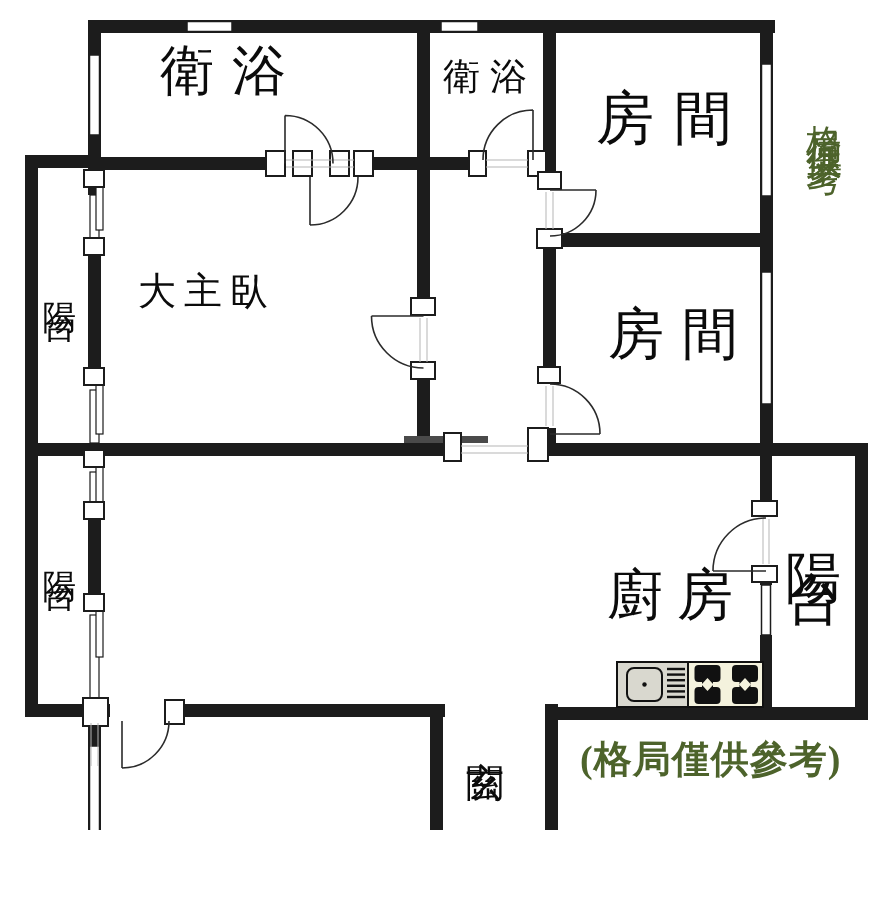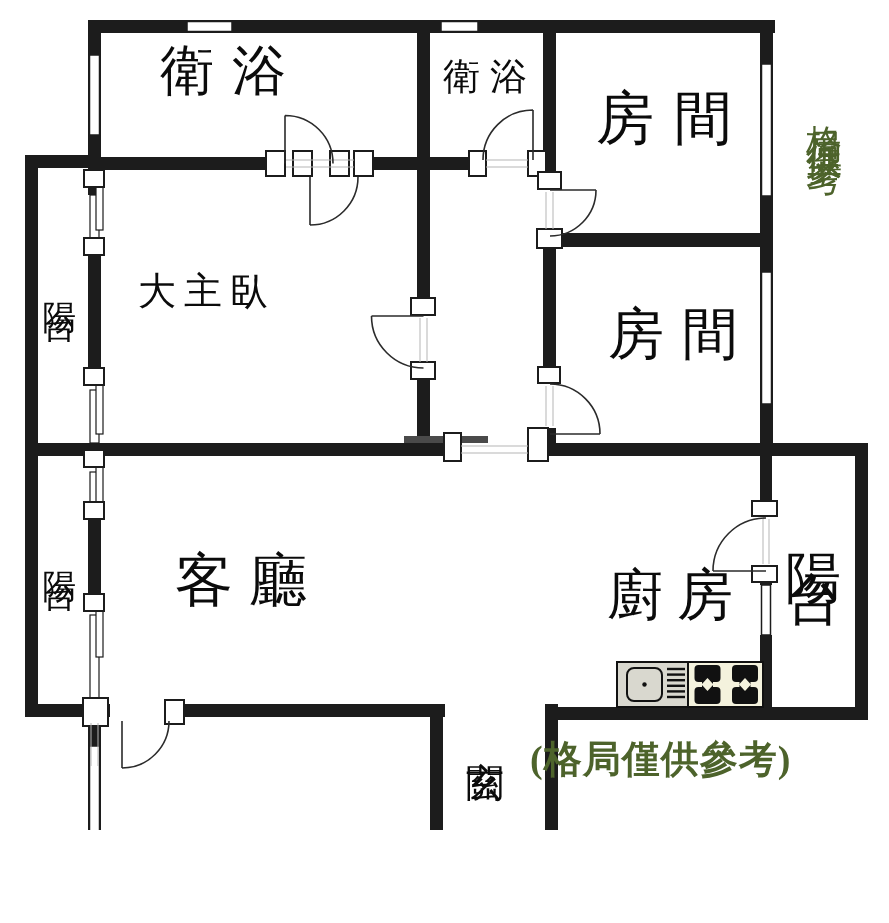--- a/index.html
+++ b/index.html
@@ -161,30 +161,29 @@
   <div class="room-label" style="left:160px;top:44px;font-size:54px;letter-spacing:18px;">衛浴</div>
 
   <div class="room-label" style="left:443px;top:58px;font-size:37px;letter-spacing:10px;">衛浴</div>
 
   <div class="room-label" style="left:596px;top:90px;font-size:58px;letter-spacing:20px;">房間</div>
 
   <div class="room-label" style="left:608px;top:306px;font-size:56px;letter-spacing:18px;">房間</div>
 
   <div class="room-label" style="left:138px;top:272px;font-size:38px;letter-spacing:8px;">大主臥</div>
 
-  <div class="room-label" style="left:175px;top:552px;font-size:58px;letter-spacing:16px;">客廳</div>
 
   <div class="room-label" style="left:561px;top:567px;font-size:56px;letter-spacing:14px;margin-left:46px;">廚房</div>
 
 
   <div class="room-label v" style="left:42px;top:276px;font-size:34px;letter-spacing:5px;">陽台</div>
 
   <div class="room-label v" style="left:42px;top:545px;font-size:34px;letter-spacing:5px;">陽台</div>
 
   <div class="room-label v" style="left:786px;top:510px;font-size:56px;letter-spacing:16px;">陽台</div>
 
   <div class="room-label v" style="left:466px;top:731px;font-size:38px;letter-spacing:5px;">玄關</div>
 
   <div class="room-label v note" style="left:806px;top:96px;font-size:36px;letter-spacing:7px;">格局僅供參考</div>
 
-  <div class="room-label note bold" style="left:530px;top:740px;font-size:38px;letter-spacing:1px;">(格局僅供參考)</div>
+  <div class="room-label note bold" style="left:559px;top:740px;font-size:38px;letter-spacing:1px;padding-left:21px;">(格局僅供參考)</div>
 
 </div>
 
 </body></html>

